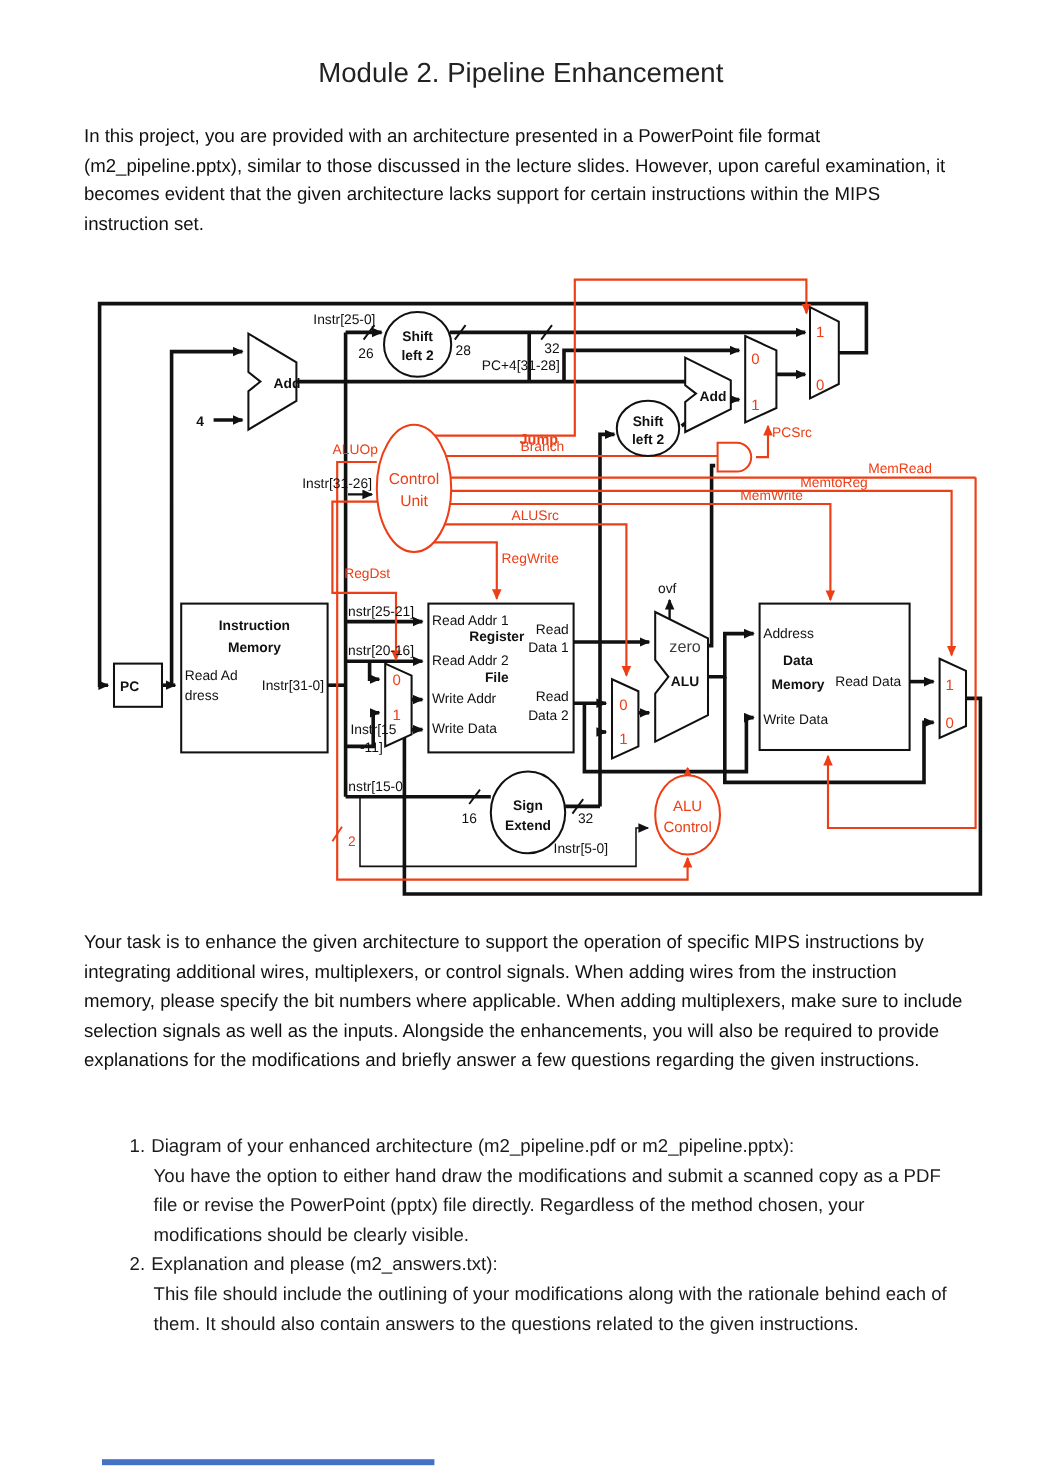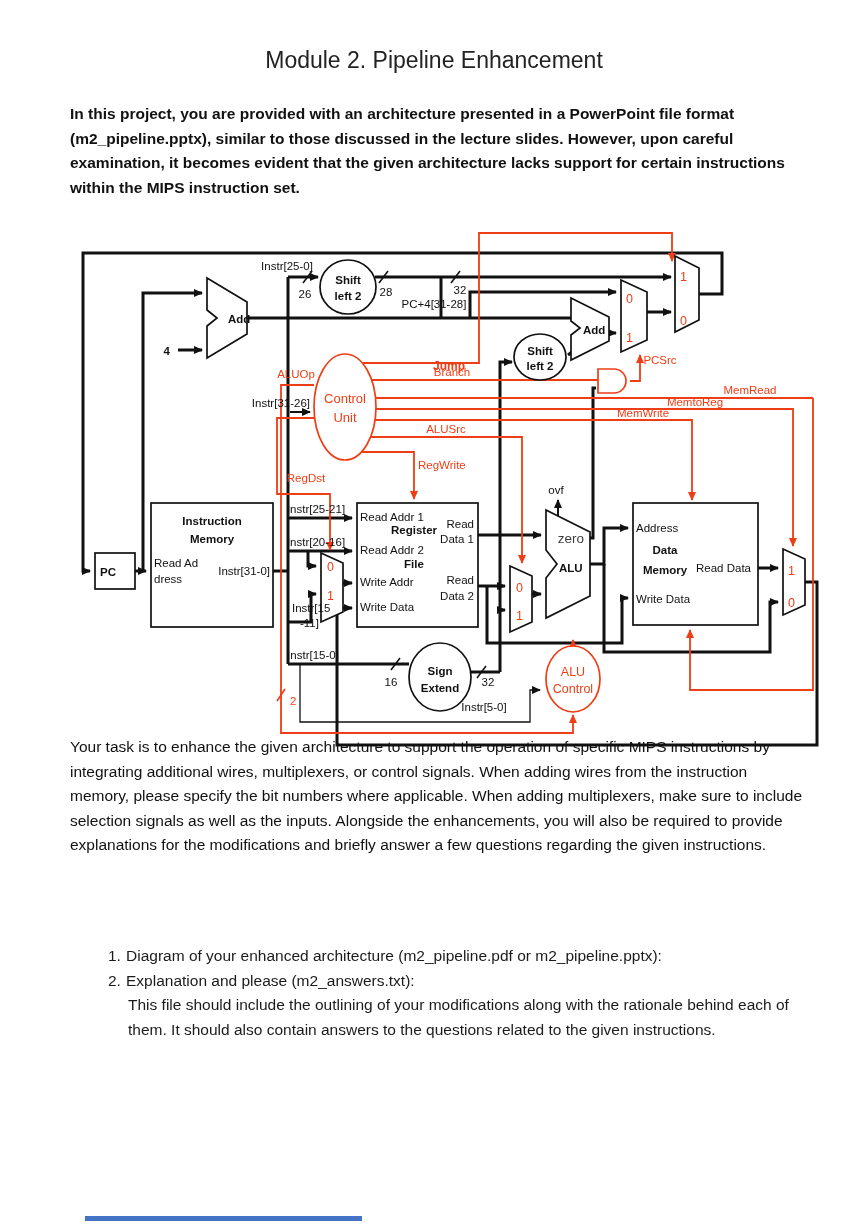--- a/index.html
+++ b/index.html
@@ -2,22 +2,22 @@
 <html style="--red: #ed3e16; --accent: #4472c4;"><head>
 <meta charset="utf-8">
 <style>
   :root{ --red:#ed3e16; --ink:#1b1b1b; --accent:#4472c4; }
   html,body{margin:0;padding:0;background:#ffffff;}
   .page{position:relative;width:868px;height:1225px;background:#fff;overflow:hidden;
         font-family:"Liberation Sans", sans-serif;color:var(--ink);}
   .title{position:absolute;top:47px;left:0;width:868px;text-align:center;
          font-size:23px;font-weight:400;color:#222;}
   .para{position:absolute;left:70px;width:733px;font-size:15.5px;line-height:24.6px;color:#111;}
-  #p1{top:102px;font-weight:bold;}
-  #p2{top:735px;}
+  #p1{top:102px;}
+  #p2{top:774px;}
   .submit-block{position:absolute;left:70px;top:944px;width:733px;font-size:15.5px;line-height:24.6px;}
   .li{margin-left:38px;}
   .num{display:inline-block;width:18px;}
   .li-body{margin-left:20px;}
   svg{position:absolute;left:0;top:228px;}
   svg text{font-family:"Liberation Sans", sans-serif;}
   .wk{stroke:#111;stroke-width:3;fill:none;}
   .wm{stroke:#111;stroke-width:2;fill:none;}
   .wt{stroke:#111;stroke-width:1.3;fill:none;}
   .wr{stroke:var(--red);stroke-width:1.8;fill:none;}
@@ -282,20 +282,21 @@
       <text class="lbl" x="484" y="483" text-anchor="middle">Instr[5-0]</text>
       <text class="lblr" x="290" y="477">2</text>
     </g>
   </svg>
 
   <div class="para" id="p2">Your task is to enhance the given architecture to support the operation of specific MIPS instructions by integrating additional wires, multiplexers, or control signals. When adding wires from the instruction memory, please specify the bit numbers where applicable. When adding multiplexers, make sure to include selection signals as well as the inputs. Alongside the enhancements, you will also be required to provide explanations for the modifications and briefly answer a few questions regarding the given instructions.</div>
 
   <div class="submit-block">
     <div class="li">
       <span class="num">1.</span><span>Diagram of your enhanced architecture (m2_pipeline.pdf or m2_pipeline.pptx):</span>
+      <div class="li-body">You have the option to either hand draw the modifications and submit a scanned copy as a PDF file or revise the PowerPoint (pptx) file directly. Regardless of the method chosen, your modifications should be clearly visible.</div>
     </div>
     <div class="li">
       <span class="num">2.</span><span>Explanation and please (m2_answers.txt):</span>
       <div class="li-body">This file should include the outlining of your modifications along with the rationale behind each of them. It should also contain answers to the questions related to the given instructions.</div>
     </div>
   </div>
 
   <div class="accent-bar"></div>
 </div>
 

